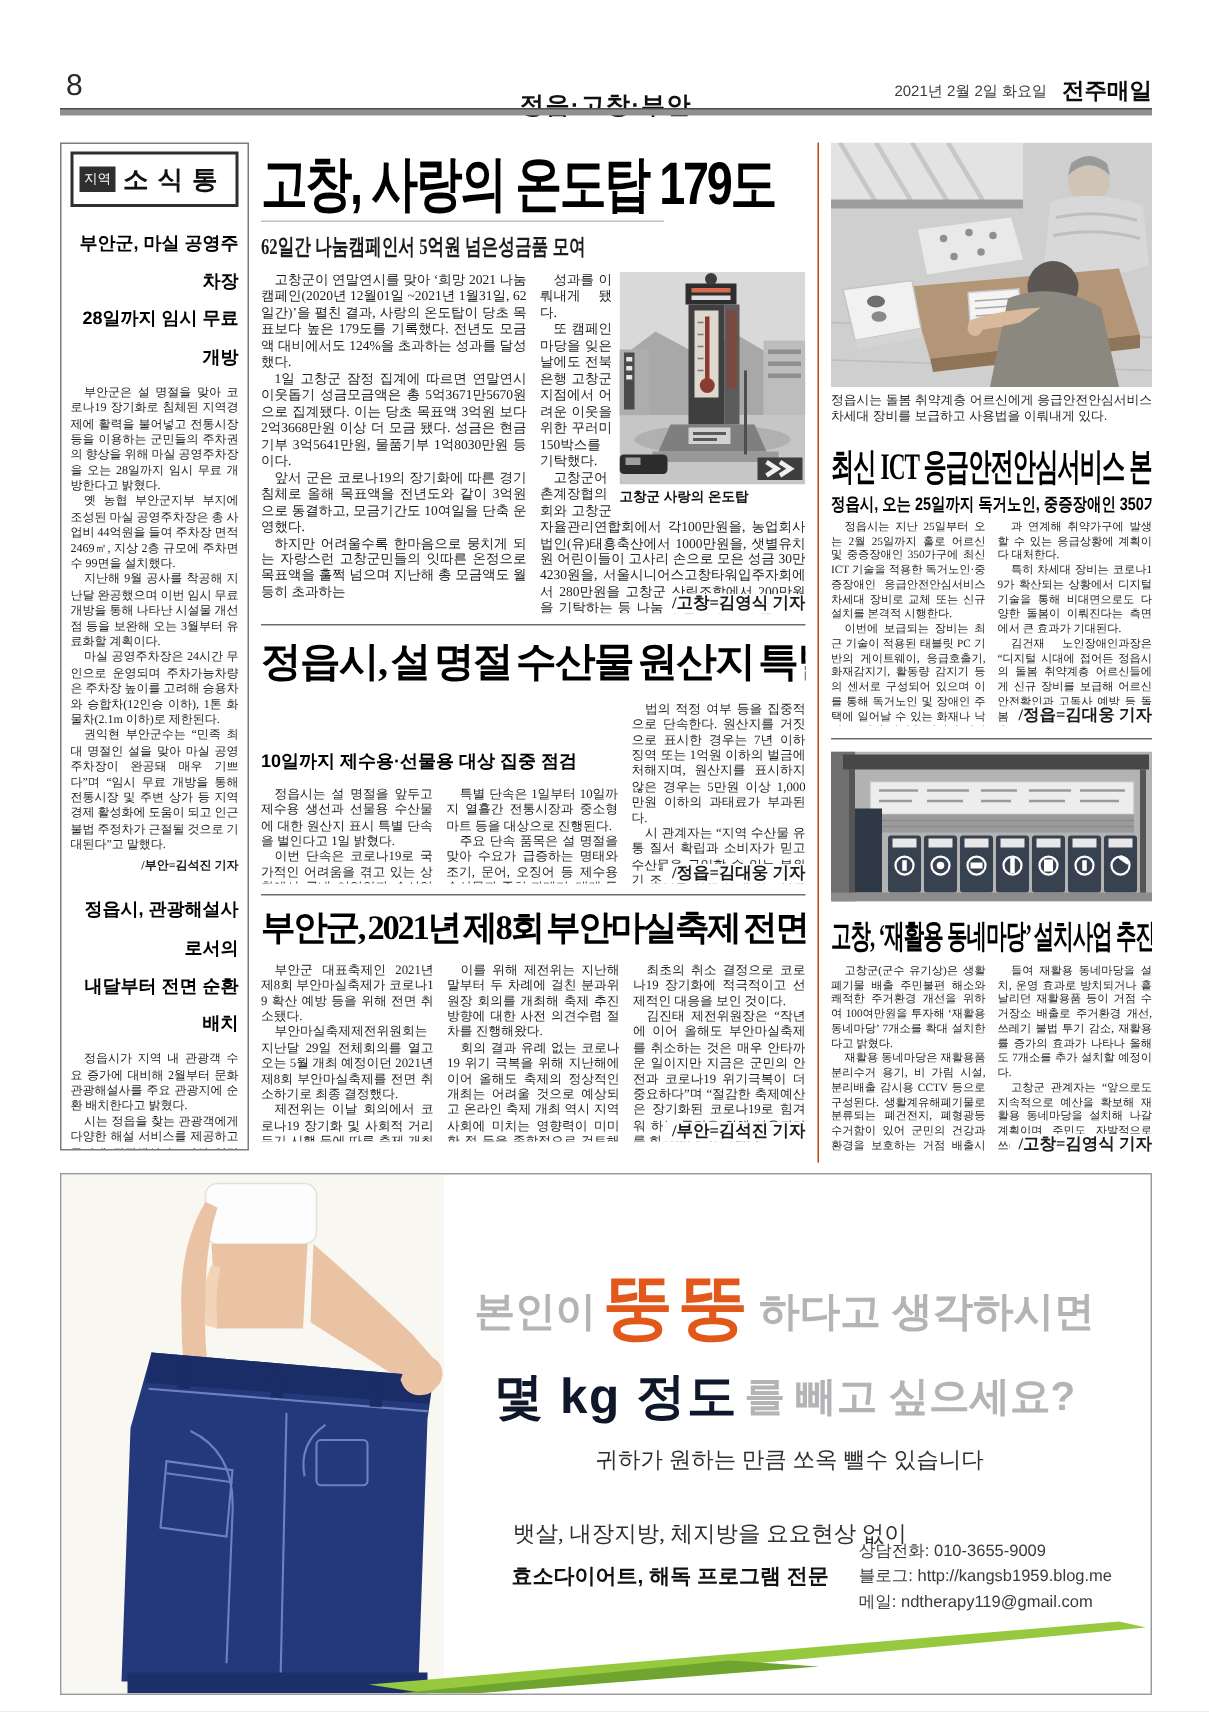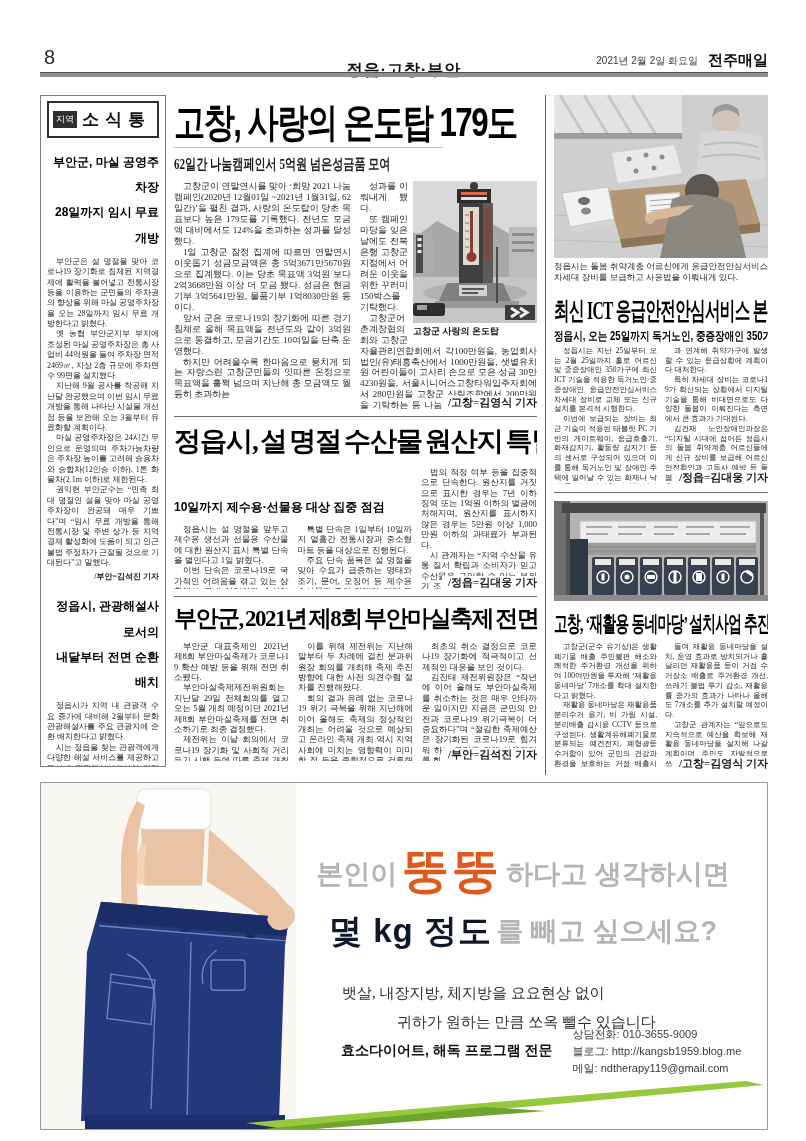--- a/index.html
+++ b/index.html
@@ -472,22 +472,22 @@
     <div class="ad-content">
       <div class="ad-l1">
         <span class="gray-big">본인이</span>
         <span class="orange-huge">뚱뚱</span>
         <span class="gray-big">하다고 생각하시면</span>
       </div>
       <div class="ad-l2">
         <span class="purple-big">몇 kg 정도</span>
         <span class="gray-big">를 빼고 싶으세요?</span>
       </div>
+      <div class="ad-serif ad-b2">귀하가 원하는 만큼 쏘옥 뺄수 있습니다</div>
       <div class="ad-serif ad-b1">뱃살, 내장지방, 체지방을 요요현상 없이</div>
-      <div class="ad-serif ad-b2">귀하가 원하는 만큼 쏘옥 뺄수 있습니다</div>
     </div>
 
     <div class="ad-bottom">
       <span class="program">효소다이어트, 해독 프로그램 전문</span>
       <span class="contact">
         <span>상담전화: 010-3655-9009</span><br>
         <span>블로그: http://kangsb1959.blog.me</span><br>
         <span>메일: ndtherapy119@gmail.com</span>
       </span>
     </div>

